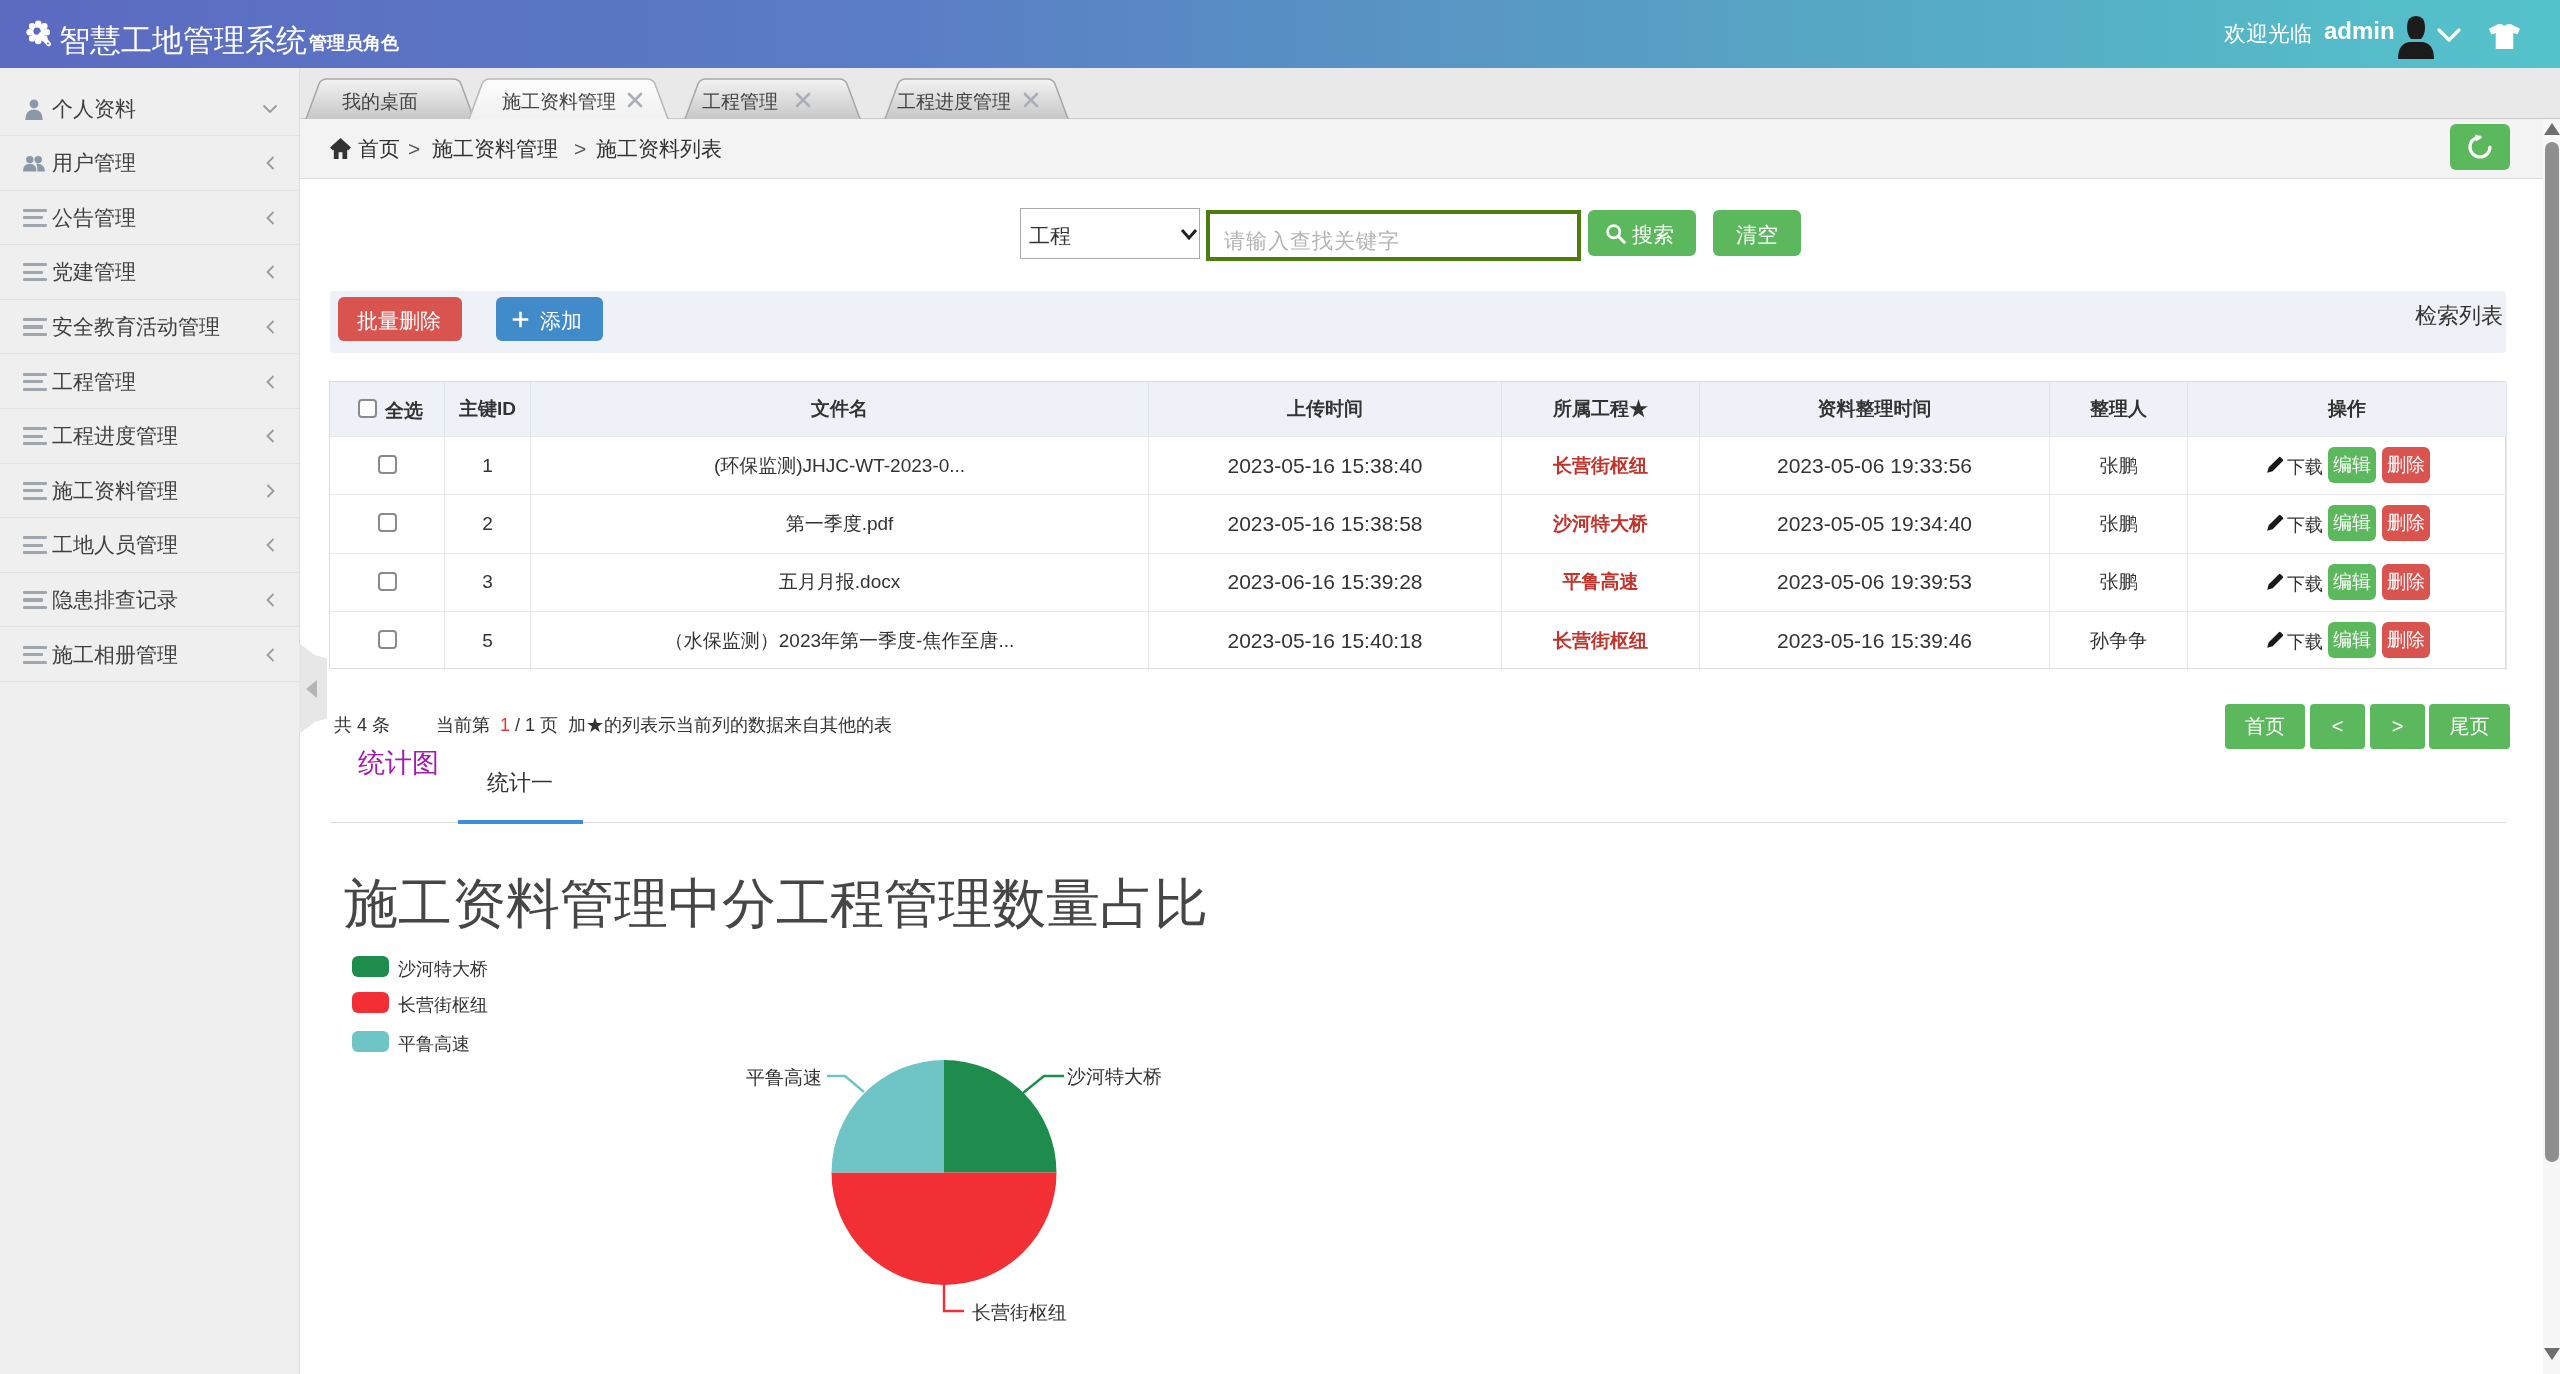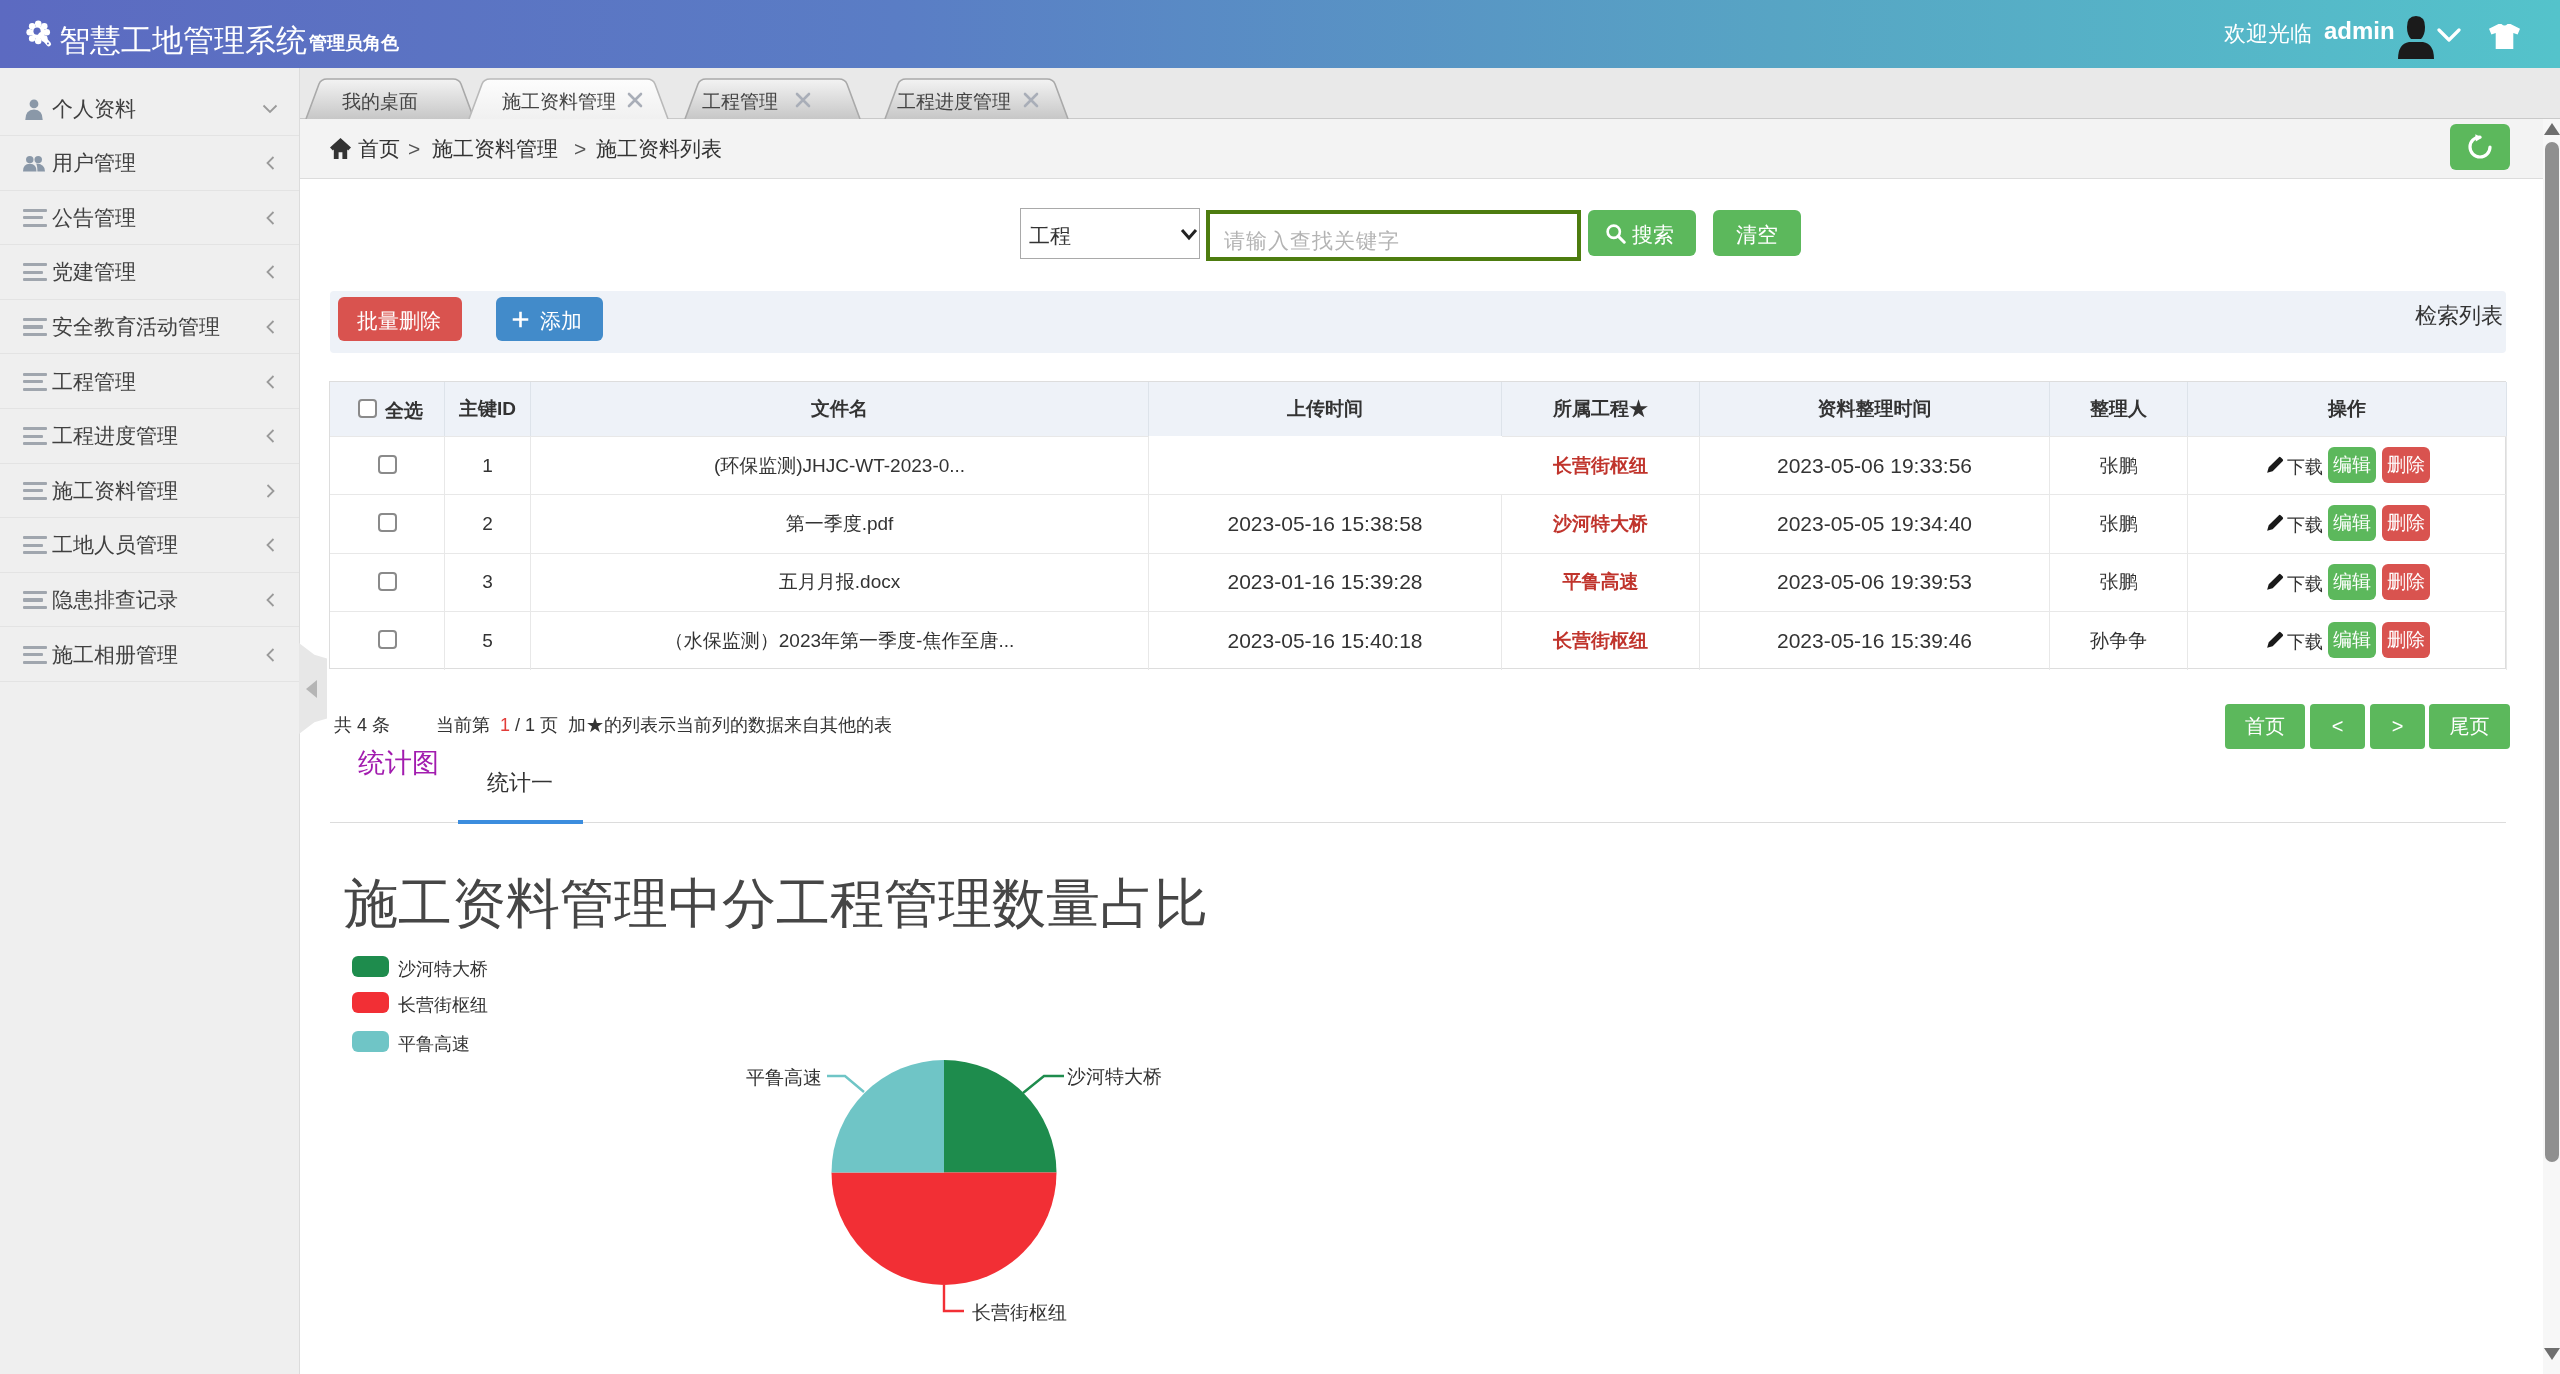--- a/index.html
+++ b/index.html
@@ -353,20 +353,23 @@
     <div style="position:absolute;left:55px;top:16px;font-size:19px;font-weight:bold;color:#333">全选</div>
     <div class="td" style="left:0px;top:54px;width:115px">
       <div></div>
     </div>
     <div class="td" style="left:115px;top:54px;width:86px">
       <div>1</div>
     </div>
     <div class="td" style="left:201px;top:54px;width:618px">
       <div>(环保监测)JHJC-WT-2023-0...</div>
     </div>
+    <div class="td" style="left:819px;top:54px;width:353px">
+      <div><span style="font-size:21px">2023-05-16 15:38:40</span></div>
+    </div>
     <div class="td" style="left:1172px;top:54px;width:198px">
       <div><span class="redlink">长营街枢纽</span></div>
     </div>
     <div class="td" style="left:1370px;top:54px;width:350px">
       <div><span style="font-size:21px">2023-05-06 19:33:56</span></div>
     </div>
     <div class="td" style="left:1720px;top:54px;width:138px">
       <div>张鹏</div>
     </div>
     <div class="td" style="left:1858px;top:54px;width:319px">
@@ -413,21 +416,21 @@
     <div class="td" style="left:0px;top:170.8px;width:115px">
       <div></div>
     </div>
     <div class="td" style="left:115px;top:170.8px;width:86px">
       <div>3</div>
     </div>
     <div class="td" style="left:201px;top:170.8px;width:618px">
       <div>五月月报.docx</div>
     </div>
     <div class="td" style="left:819px;top:170.8px;width:353px">
-      <div><span style="font-size:21px">2023-01-16 15:39:28</span></div>
+      <div><span style="font-size:21px">2023-06-16 15:39:28</span></div>
     </div>
     <div class="td" style="left:1172px;top:170.8px;width:198px">
       <div><span class="redlink">平鲁高速</span></div>
     </div>
     <div class="td" style="left:1370px;top:170.8px;width:350px">
       <div><span style="font-size:21px">2023-05-06 19:39:53</span></div>
     </div>
     <div class="td" style="left:1720px;top:170.8px;width:138px">
       <div>张鹏</div>
     </div>

